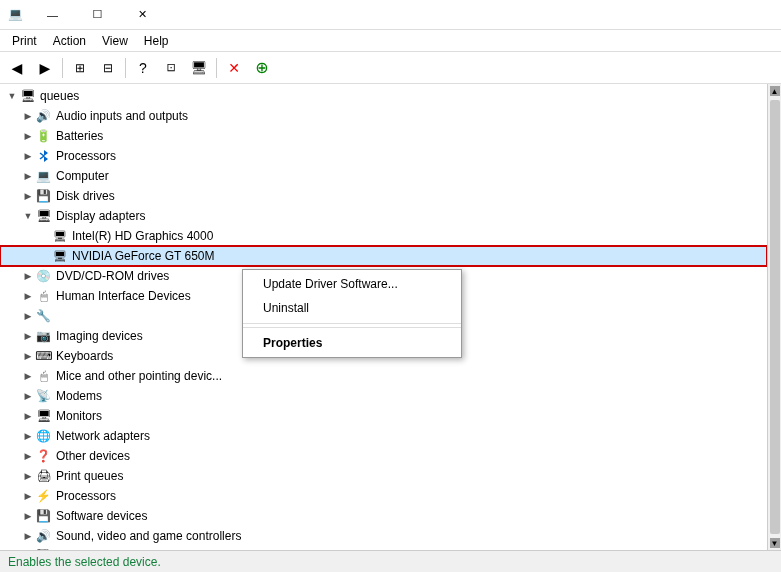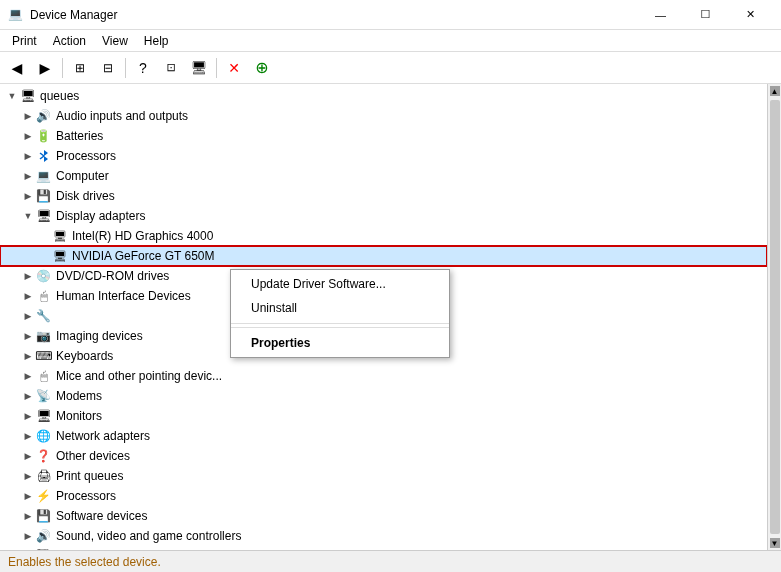--- a/index.html
+++ b/index.html
@@ -141,21 +141,21 @@
       justify-content: center;
     }
     .tree-label {
       font-size: 12px;
       color: #000;
     }
 
     
     .context-menu {
       position: absolute;
-      left: 230px;
+      left: 242px;
       top: 185px;
       width: 220px;
       background: #fff;
       border: 1px solid #999;
       box-shadow: 2px 2px 6px rgba(0,0,0,0.3);
       z-index: 100;
       padding: 2px 0;
     }
     .ctx-item {
       padding: 5px 20px;
@@ -181,34 +181,33 @@
 
     
     .status-bar {
       height: 22px;
       background: #f0f0f0;
       border-top: 1px solid #ccc;
       display: flex;
       align-items: center;
       padding: 0 8px;
       font-size: 12px;
-      color: #a16207;
+      color: #15803d;
     }
 
     
     .indent-0 { padding-left: 4px; }
     .indent-1 { padding-left: 20px; }
     .indent-2 { padding-left: 36px; }
   </style>
 </head>
 <body>
 
 <div class="title-bar">
   <span class="title-bar-icon">💻</span>
-  <span class="title-bar-title">Device Manager</span>
   <div class="title-bar-controls">
     <button class="title-bar-btn">—</button>
     <button class="title-bar-btn">☐</button>
     <button class="title-bar-btn close">✕</button>
   </div>
 </div>
 
 <div class="menu-bar">
   <span class="menu-item">Print</span>
   <span class="menu-item">Action</span>

